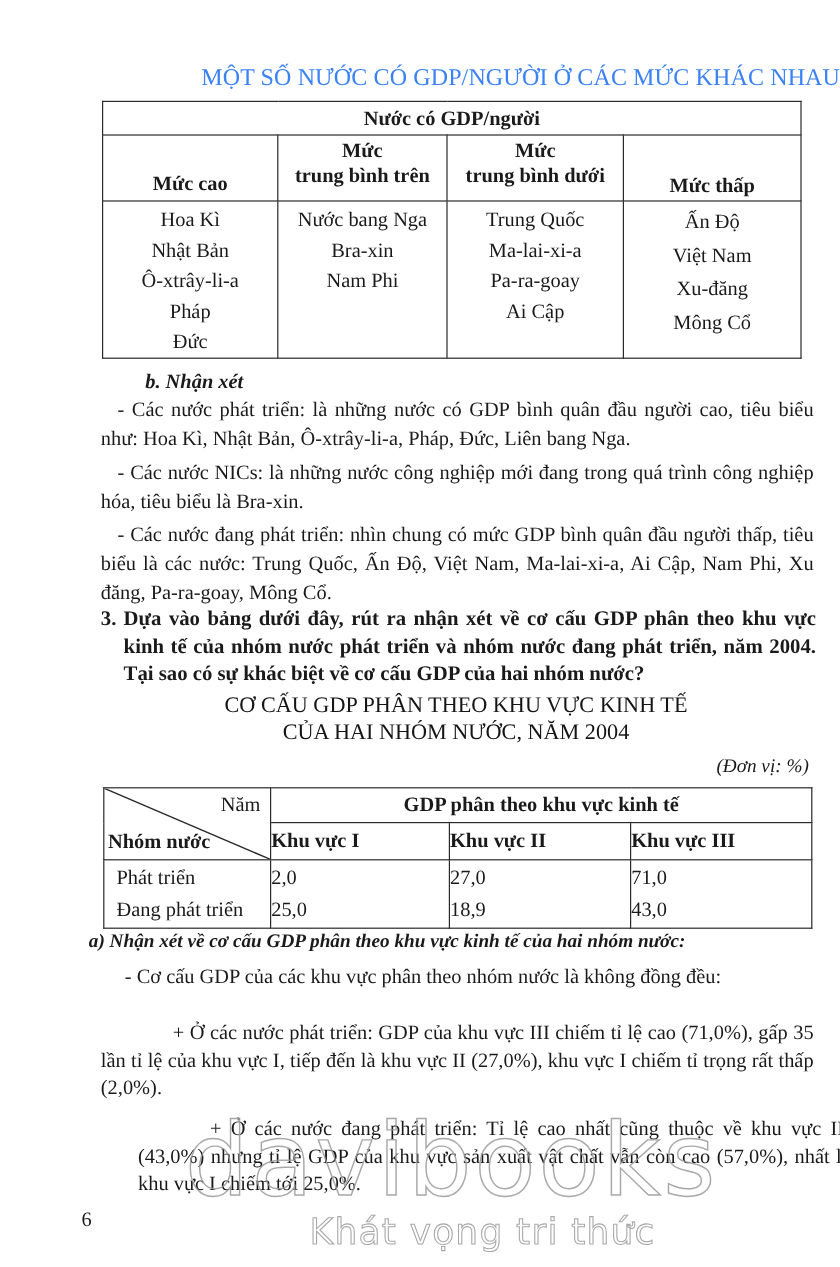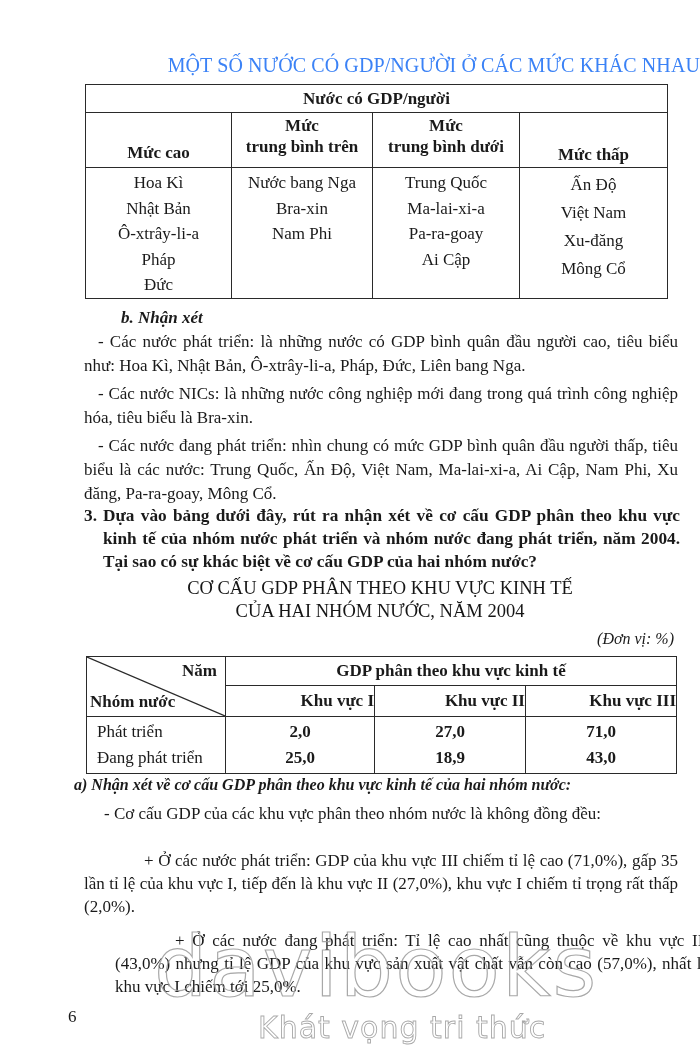--- a/index.html
+++ b/index.html
@@ -35,26 +35,26 @@
     .q3 .txt { margin-left: 19px; text-align: justify; }
     .title2 { left: 0; width: 760px; text-align: center; font-size: 18.5px; color: #151515; }
     .title2a { top: 578px; }
     .title2b { top: 601px; }
     .unit { right: 26px; top: 630px; font-size: 16px; font-style: italic; }
 
     .t2 { left: 86px; top: 656px; width: 591px; font-size: 17px; }
     .t2 td { height: 26px; }
     .t2 .corner { width: 138px; position: relative; padding: 0; }
     .t2 .corner svg { position: absolute; left: 0; top: 0; width: 100%; height: 100%; }
-    .t2 .corner .nam { position: absolute; right: 8px; top: 4px; font-weight: bold; margin-left: 43px; }
+    .t2 .corner .nam { position: absolute; right: 8px; top: 4px; font-weight: normal; margin-left: 43px; }
     .t2 .corner .nhom { position: absolute; left: 3px; bottom: 4px; font-weight: bold; }
     .t2 .gdp-head { text-align: center; font-weight: bold; height: 28px; }
-    .t2 .sub-head { text-align: right; font-weight: bold; height: 30px; }
+    .t2 .sub-head { text-align: left; font-weight: bold; height: 30px; }
     .t2 .row-label { padding-left: 10px; border-top: none; border-bottom: none; }
-    .t2 .val { text-align: center; border-top: none; border-bottom: none; font-weight: bold; }
+    .t2 .val { text-align: left; border-top: none; border-bottom: none; }
     .t2 tr.r1 td { border-top: 1.5px solid #2a2a2a; padding-top: 2px; }
     .t2 tr.r2 td { border-bottom: 1.5px solid #2a2a2a; padding-bottom: 2px; }
 
     .sec-a { left: 74px; top: 776px; font-size: 16px; font-weight: bold; font-style: italic; }
     .body-a { left: 84px; width: 594px; font-size: 17px; line-height: 23px; text-align: justify; }
     .a1 { top: 802px; left: 104px; }
     .a2 { top: 849px; }
     .a3 { top: 929px; margin-left: 31px; }
     .indent2 { display: inline-block; width: 60px; }
 

